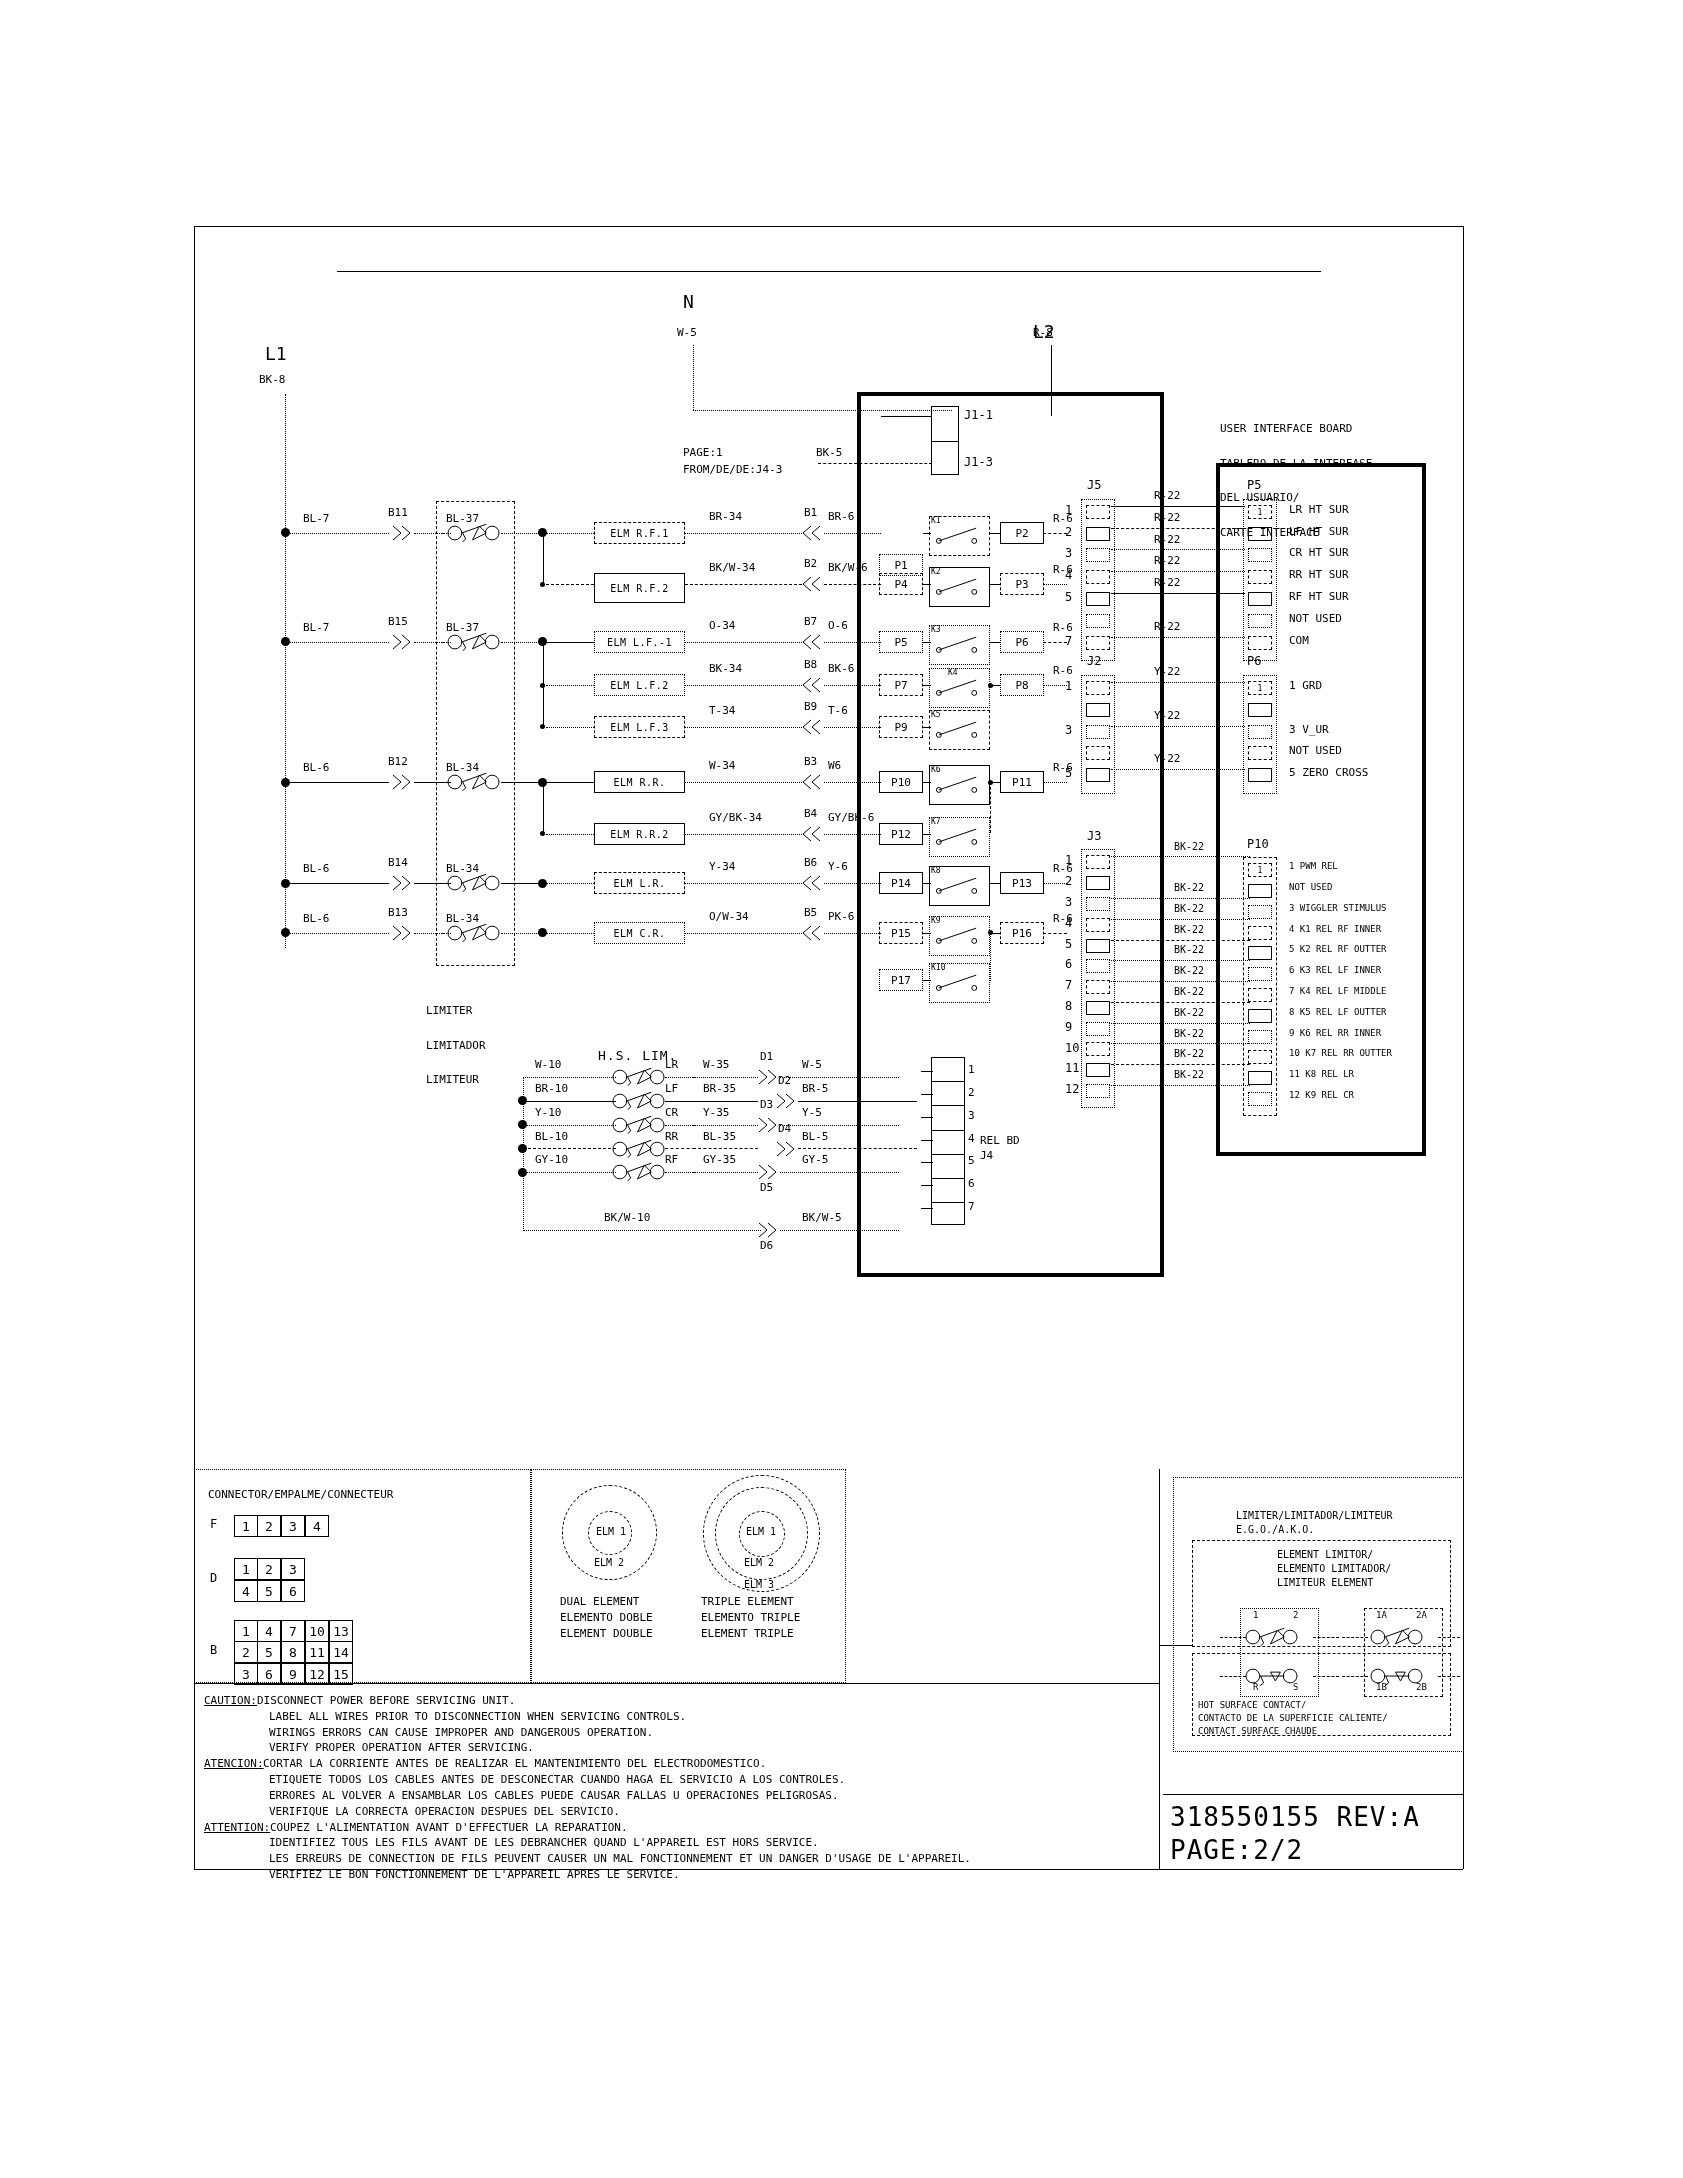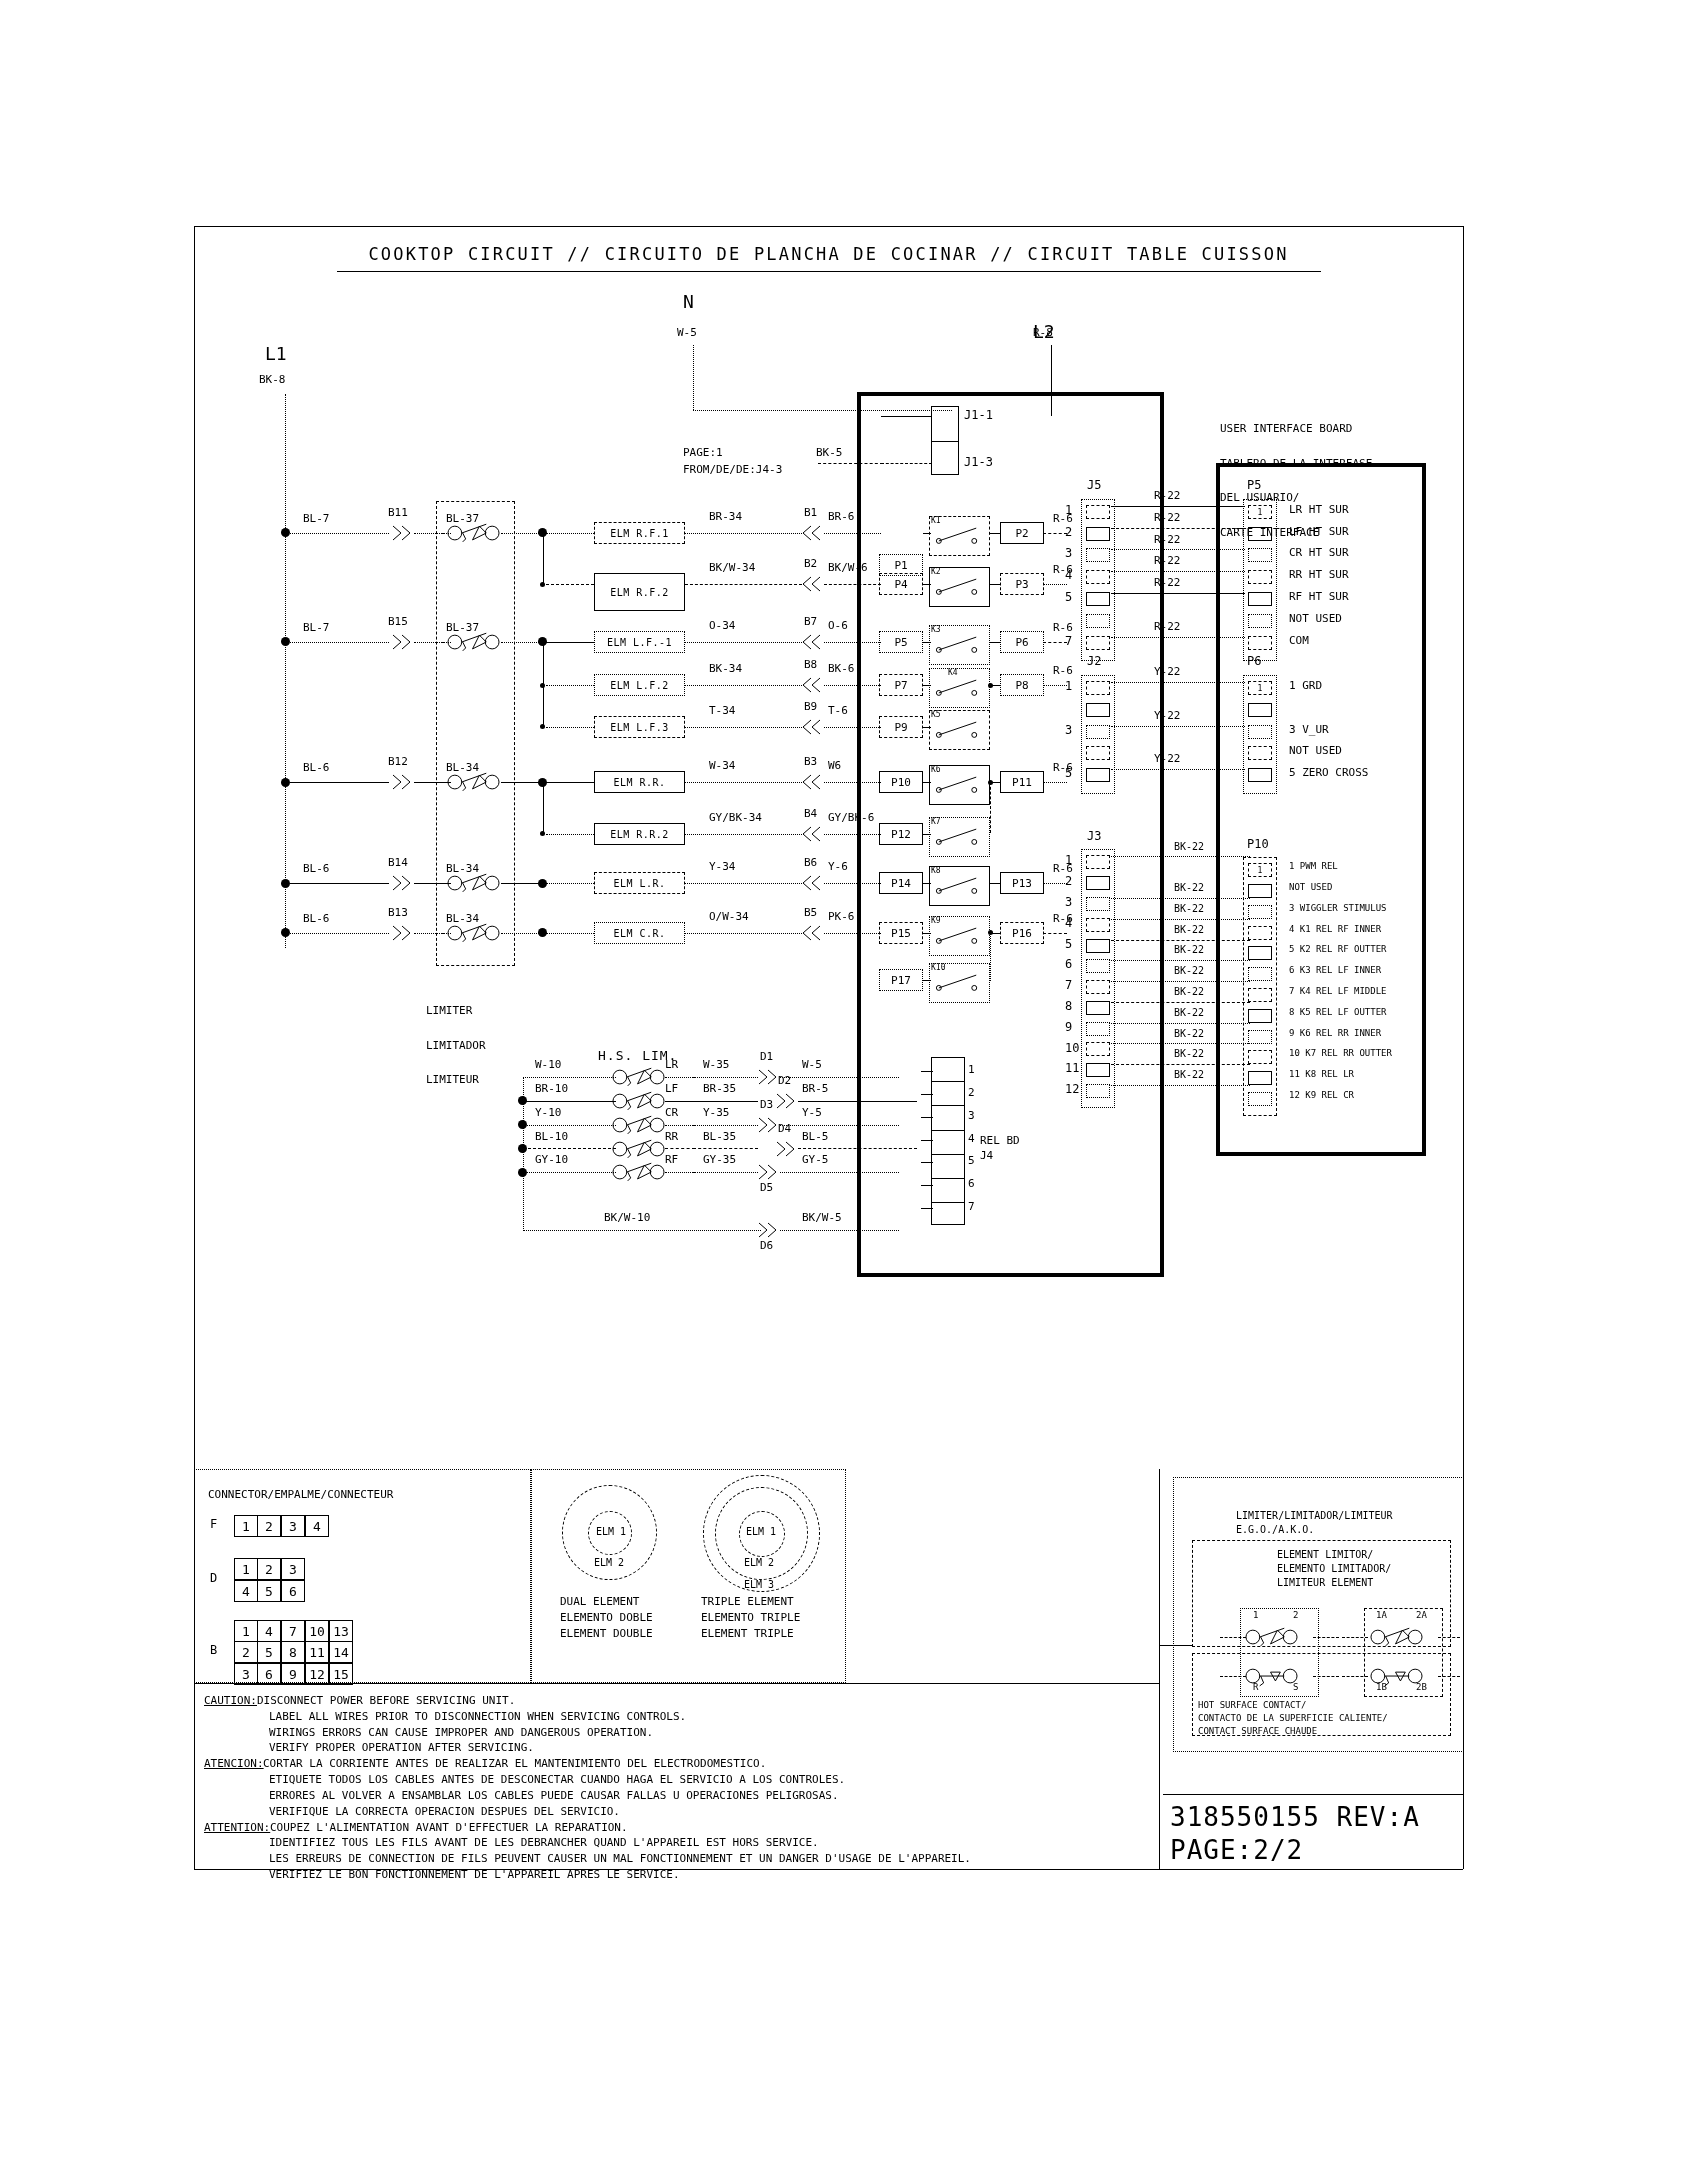--- a/index.html
+++ b/index.html
@@ -42,21 +42,20 @@
 </head>
 <body>
 
 <div id="sheet">
 
   <div class="v" style="left:194px;top:226px;height:1643px;"></div>
   <div class="v" style="left:1463px;top:226px;height:1643px;"></div>
   <div class="h" style="left:194px;top:226px;width:1269px;"></div>
   <div class="h" style="left:194px;top:1869px;width:1269px;"></div>
 
-  <div class="t title ctr" style="left:194px;top:246px;width:1269px;">COOKTOP CIRCUIT // CIRCUITO DE PLANCHA DE COCINAR // CIRCUIT TABLE CUISSON</div>
   <div class="h" style="left:337px;top:271px;width:984px;"></div>
 
   <div class="t f18" style="left:265px;top:345px;">L1</div>
   <div class="t f11" style="left:259px;top:374px;">BK-8</div>
   <div class="vdt" style="left:285px;top:394px;height:554px;"></div>
 
   <div class="t f18" style="left:683px;top:293px;">N</div>
   <div class="t f11" style="left:677px;top:327px;">W-5</div>
   <div class="vdt" style="left:693px;top:345px;height:65px;"></div>
   <div class="hdt" style="left:693px;top:410px;width:259px;"></div>
@@ -133,21 +132,21 @@
         <circle cx="10" cy="25" r="2.5" fill="none" stroke="#000"></circle>
         <circle cx="46" cy="25" r="2.5" fill="none" stroke="#000"></circle>
         <path d="M10 25 L48 12" stroke="#000" stroke-width="1" fill="none"></path>
       </svg>
       <div class="t f8" style="left:931px;top:517px;">K1</div>
       <div class="h" style="left:923px;top:533px;width:8px;"></div>
       <div style="left: 1000px; top: 522px; width: 44px; height: 22px; position: absolute; border: 1px solid rgb(0, 0, 0); box-sizing: border-box; display: flex; align-items: center; justify-content: center; font-size: 11px;">P2</div>
       <div class="h" style="left:990px;top:533px;width:10px;"></div>
       <div class="t f11" style="left:1053px;top:513px;">R-6</div>
       <div class="hd" style="left:1043px;top:533px;width:24px;"></div>
-      <div style="left:594px;top:573px;width:91px;height:38px;position:absolute;border:1px solid #000;box-sizing:border-box;display:flex;align-items:center;justify-content:center;font-size:10px;letter-spacing:0.5px;">ELM R.F.2</div>
+      <div style="left:594px;top:573px;width:91px;height:30px;position:absolute;border:1px solid #000;box-sizing:border-box;display:flex;align-items:center;justify-content:center;font-size:10px;letter-spacing:0.5px;">ELM R.F.2</div>
       <div class="hd" style="left:546px;top:584px;width:48px;"></div>
       <div class="hd" style="left:685px;top:584px;width:117px;"></div>
       <div class="t f11" style="left:709px;top:562px;">BK/W-34</div>
       <svg width="22" height="16" style="position:absolute;left:802px;top:576px;" viewBox="0 0 22 16">
         <path d="M9 1 L1 8 L9 15" stroke="#000" fill="none"></path>
         <path d="M18 1 L10 8 L18 15" stroke="#000" fill="none"></path>
       </svg>
       <div class="t f11" style="left:804px;top:558px;">B2</div>
       <div class="hd" style="left:824px;top:584px;width:57px;"></div>
       <div class="t f11" style="left:828px;top:562px;">BK/W-6</div>

